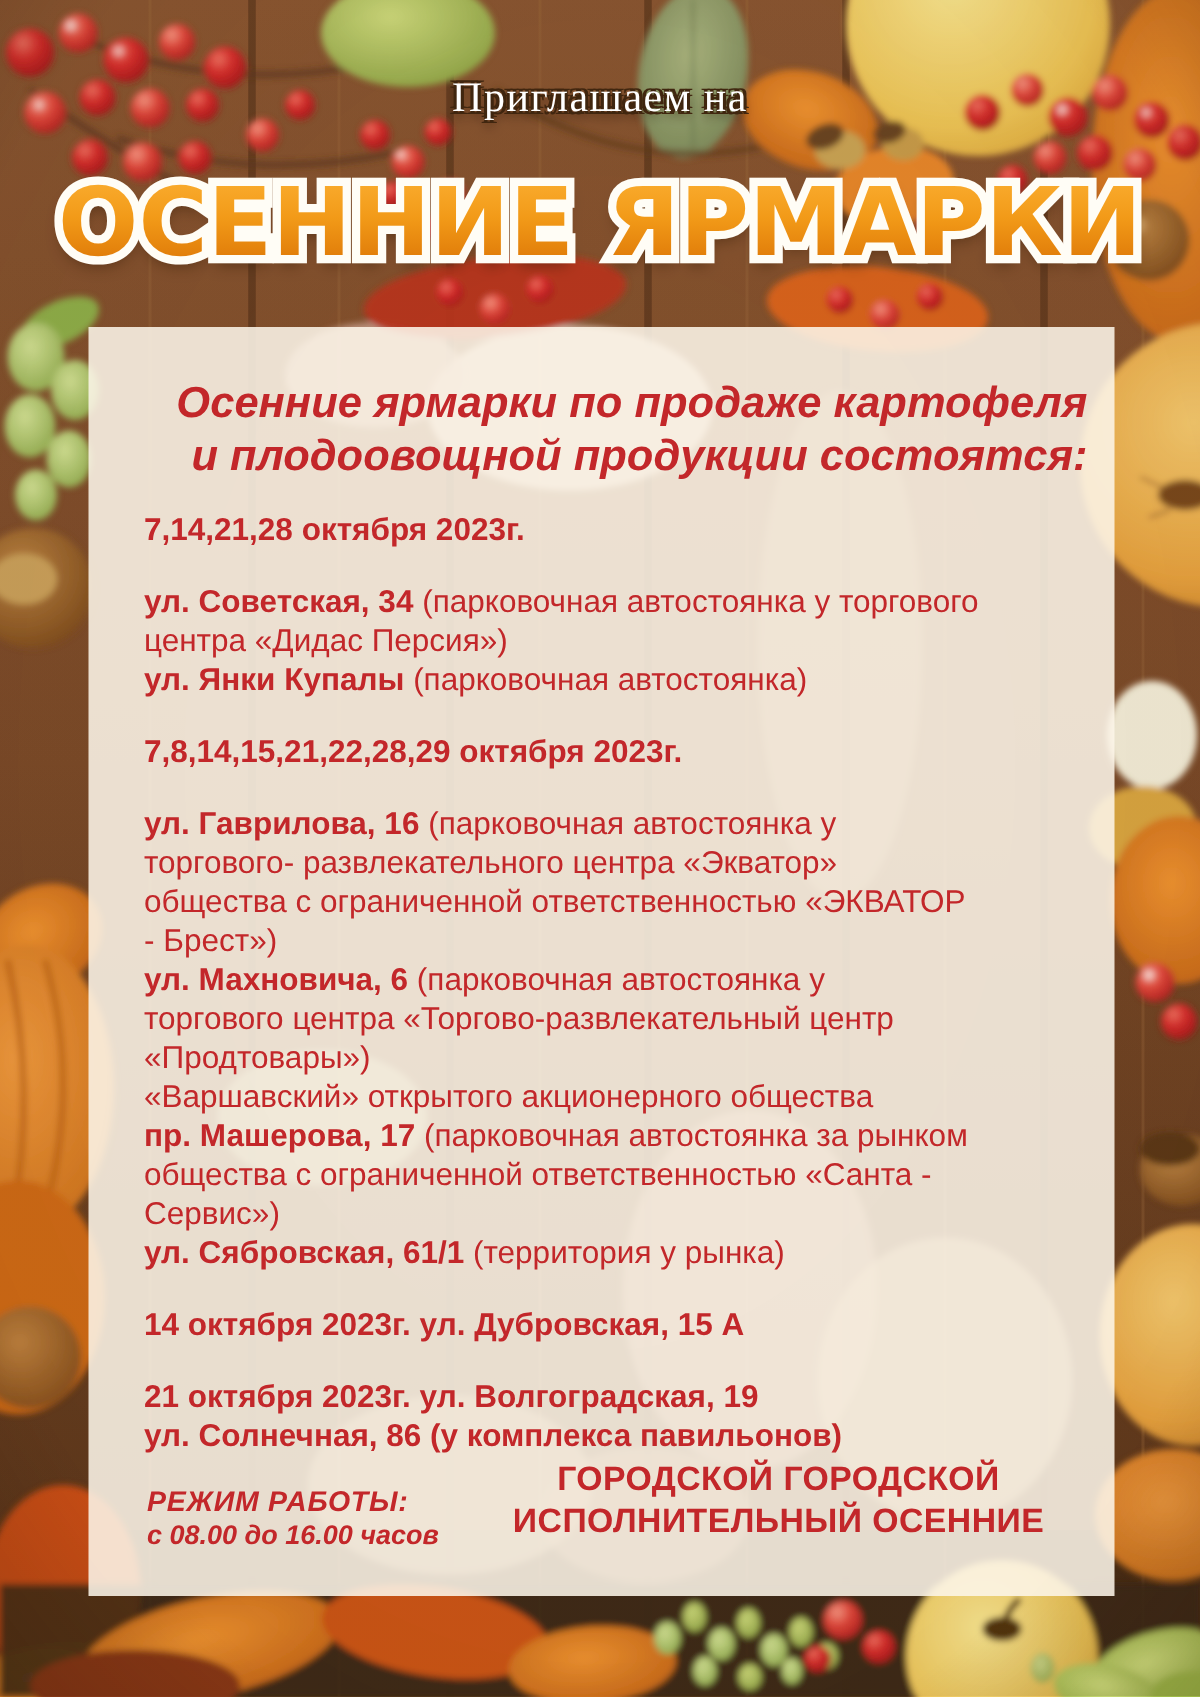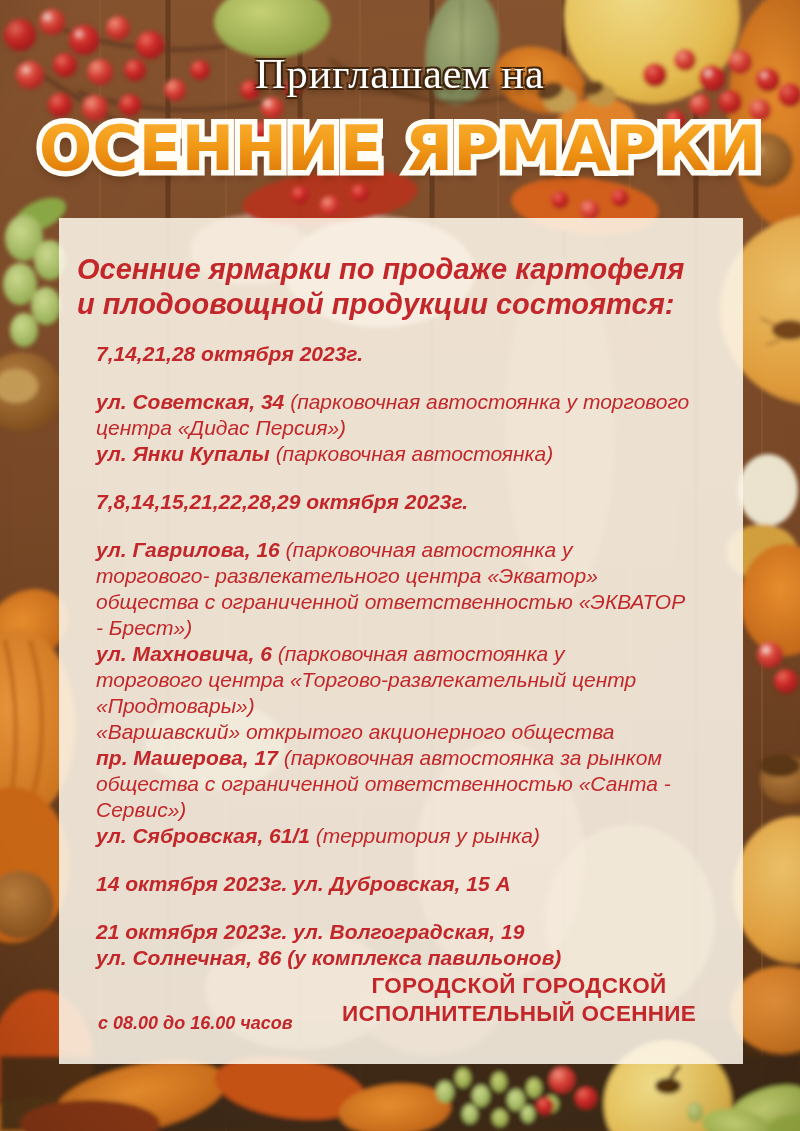--- a/index.html
+++ b/index.html
@@ -4,42 +4,42 @@
 <style>
   * { margin:0; padding:0; box-sizing:border-box; }
   html,body { width:800px; height:1131px; overflow:hidden; background:#5f3a1e;
               font-family:"Liberation Sans", sans-serif; }
   .poster { position:relative; width:800px; height:1131px; overflow:hidden; background:#6e4423; }
   .bg { position:absolute; inset:0; display:block; }
 
   
   .pretitle{
     position:absolute; top:50px; left:0; width:100%; text-align:center;
-    font-family:"Liberation Serif", serif; font-size:42px; letter-spacing:1px;
+    font-family:"Liberation Serif", serif; font-size:28px; letter-spacing:1px;
     color:var(--pretitle-fill,#fff);
     text-shadow:-2px -2px 0 var(--pretitle-outline,#40260f), 2px -2px 0 var(--pretitle-outline,#40260f),
                 -2px 2px 0 var(--pretitle-outline,#40260f), 2px 2px 0 var(--pretitle-outline,#40260f),
                 0 4px 7px rgba(40,20,5,.65);
   }
   .main-title{ position:absolute; top:112px; left:0; width:100%; height:84px;
     font-family:"DejaVu Sans", sans-serif; font-weight:bold; font-size:63px; line-height:1.18;
     white-space:nowrap; text-align:center; }
   .main-title .layer{ position:absolute; left:0; width:100%; top:0; }
   .t-stroke{ color:#b05c08; -webkit-text-stroke:11px var(--title-stroke,#fffdf6);
     text-shadow:0 6px 10px rgba(56,30,8,.6), 0 0 3px rgba(90,50,15,.9); }
   .t-fill{ background:linear-gradient(180deg, var(--title-top,#fcb134) 0%, #f29a18 45%,
            var(--title-bottom,#df7a08) 85%, #cf6d06 100%);
     -webkit-background-clip:text; background-clip:text; color:transparent; }
 
   
   .panel{ position:absolute; left:59px; top:218px; width:684px; height:846px;
           background:rgba(252,245,232,0.88); }
-  .intro{ margin:34px 18px 0; text-align:left; font-style:italic; font-weight:bold;
+  .intro{ margin:34px 18px 0; text-align:right; font-style:italic; font-weight:bold;
           font-size:29px; line-height:1.2; color:var(--red,#c3272a); }
-  .schedule{ margin:19px 18px 0 37px; font-style:italic; font-size:21px; line-height:26px;
+  .schedule{ margin:19px 18px 0 37px; font-size:21px; line-height:26px;
              color:var(--red,#c3272a); }
   .schedule .line.gap{ margin-top:22px; }
   .schedule .b{ font-weight:bold; }
   .hours{ position:absolute; left:39px; bottom:30px; font-style:italic; font-weight:bold;
           color:var(--red,#c3272a); }
   .hours .l1{ font-size:19px; letter-spacing:.5px; }
   .hours .l2{ font-size:18px; }
   .org{ position:absolute; right:26px; bottom:36px; width:396px; text-align:center;
         font-weight:bold; font-size:22.5px; line-height:1.25; letter-spacing:.3px;
         color:var(--red,#c3272a); }
@@ -305,20 +305,21 @@
         <div class="line"><span class="b">пр. Машерова, 17 </span><span class="r">(парковочная автостоянка за рынком</span></div>
         <div class="line"><span class="r">общества с ограниченной ответственностью «Санта -</span></div>
         <div class="line"><span class="r">Сервис»)</span></div>
         <div class="line"><span class="b">ул. Сябровская, 61/1 </span><span class="r">(территория у рынка)</span></div>
         <div class="line gap"><span class="b">14 октября 2023г. ул. Дубровская, 15 А</span></div>
         <div class="line gap"><span class="b">21 октября 2023г. ул. Волгоградская, 19</span></div>
         <div class="line"><span class="b">ул. Солнечная, 86 (у комплекса павильонов)</span></div>
       </div>
 
     <div class="hours">
+      <div class="l1">РЕЖИМ РАБОТЫ:</div>
       <div class="l2">с 08.00 до 16.00 часов</div>
     </div>
 
     <div class="org">
       <div>ГОРОДСКОЙ ГОРОДСКОЙ</div>
       <div>ИСПОЛНИТЕЛЬНЫЙ ОСЕННИЕ</div>
     </div>
   </div>
 </div>
 

